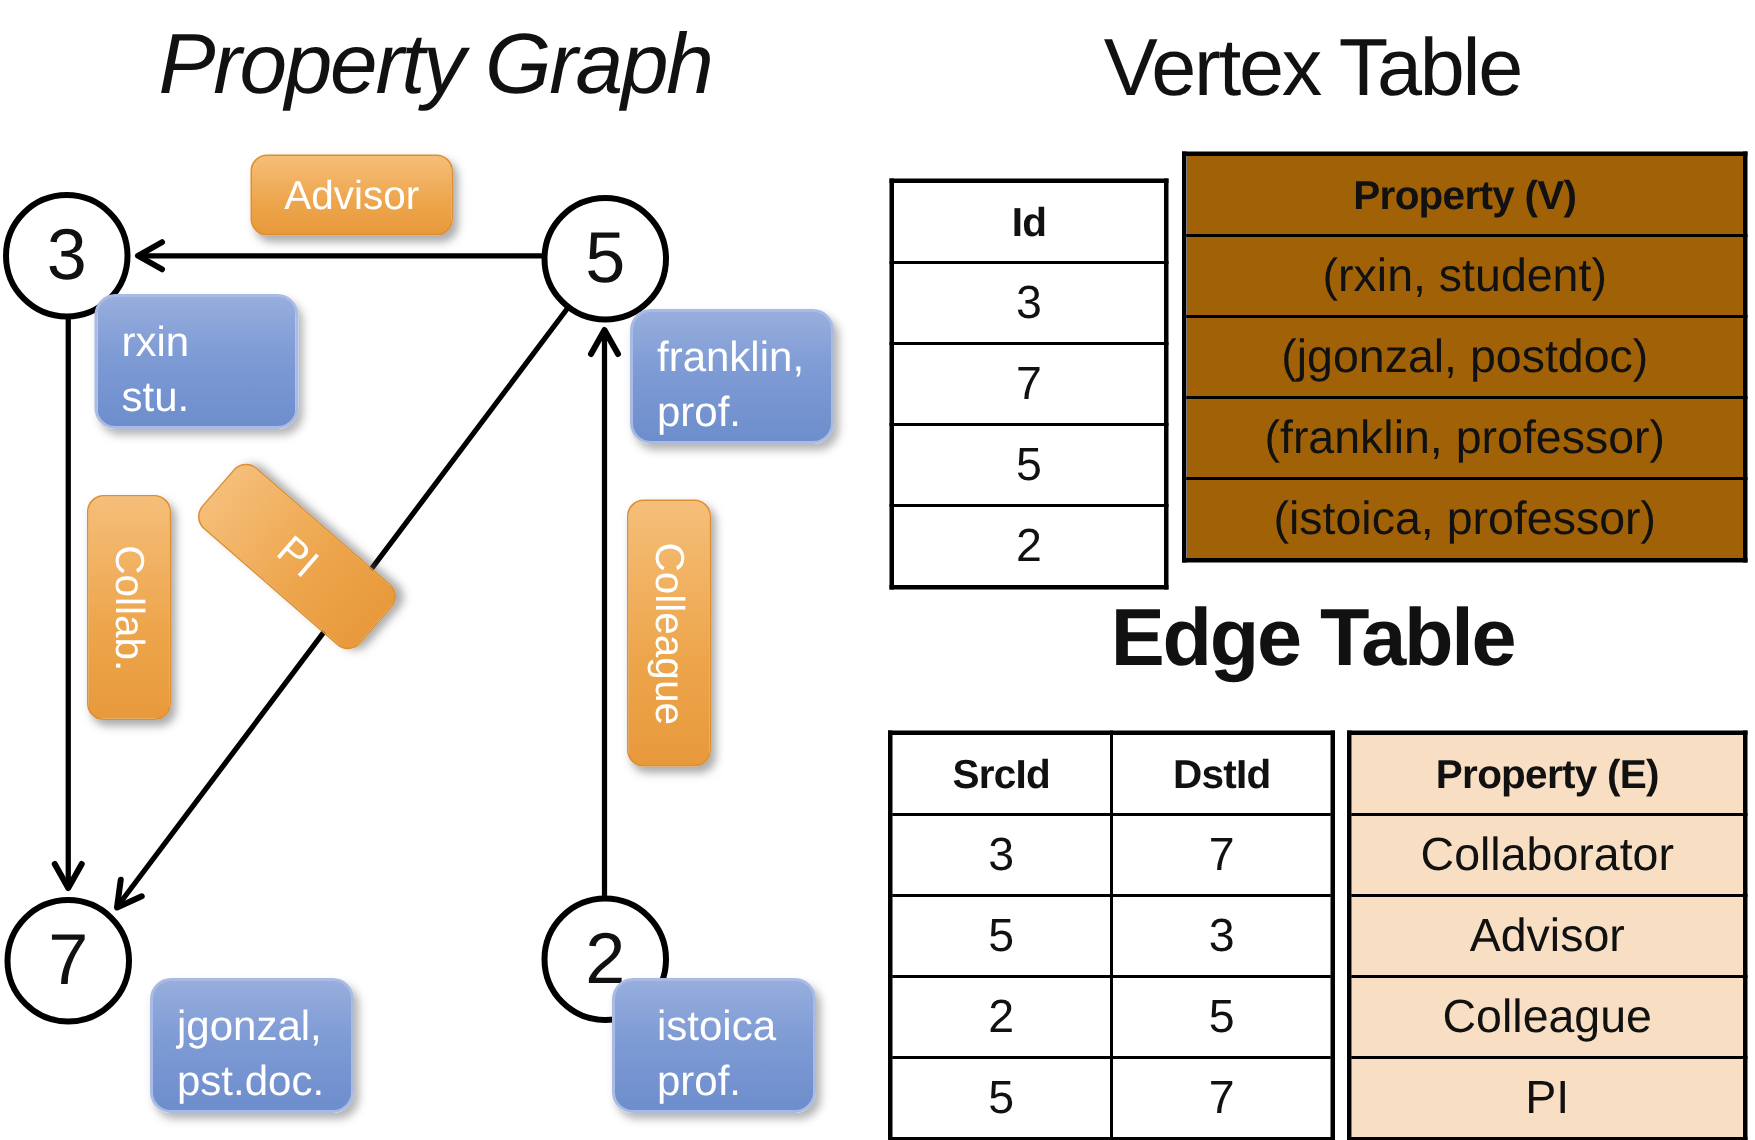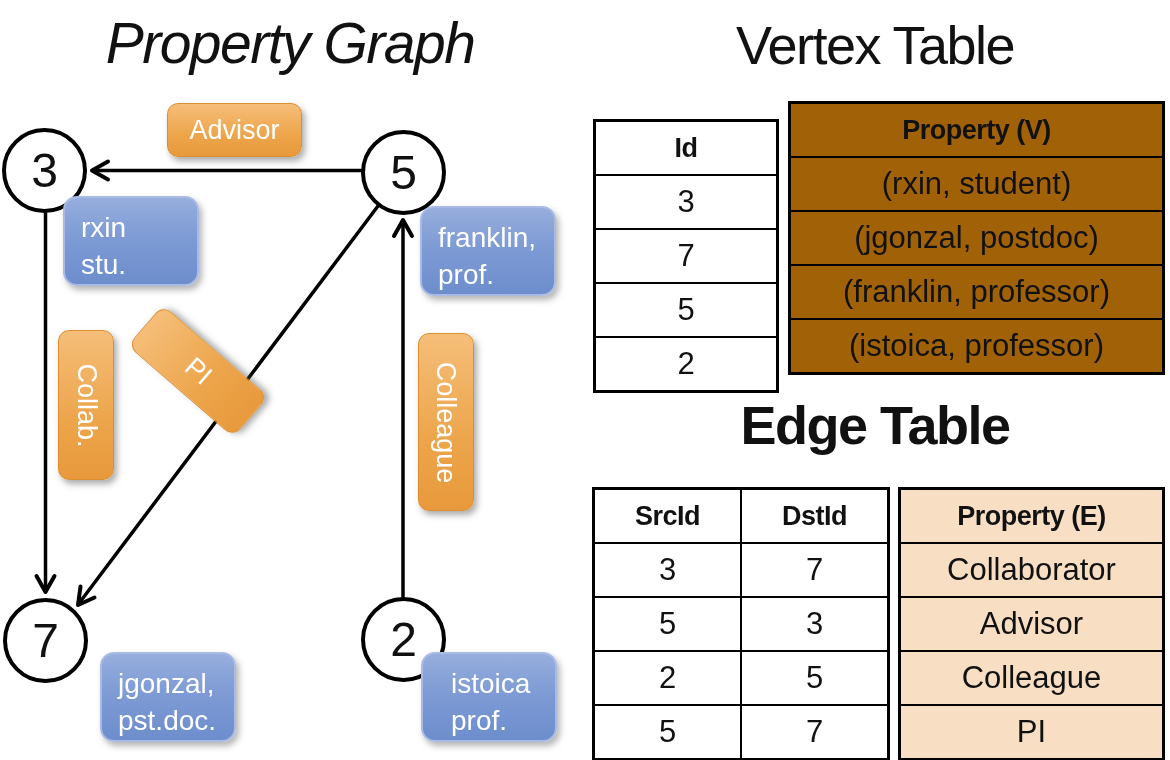--- a/index.html
+++ b/index.html
@@ -39,21 +39,21 @@
 
   
   .pbox{position:absolute;z-index:4;width:136px;height:90px;box-sizing:border-box;border-radius:14px;
         background:linear-gradient(180deg,#97AEDD 0%,#7E9BD5 45%,#6D8DCC 100%);
         border:2px solid #A9BBE4;color:#fff;font-size:28px;line-height:1.32;
         padding:12px 0 0 16px;box-shadow:3px 4px 6px rgba(90,90,90,.45);}
   .pbox span{display:block;}
   #pbox-3{left:63px;top:196px;}
   #pbox-5{left:420px;top:190px;margin-top:16px;}
   #pbox-7{left:62px;top:652px;margin-left:38px;}
-  #pbox-2{left:421px;top:652px;padding-left:28px;}
+  #pbox-2{left:408px;top:652px;padding-left:28px;}
 
   
   .dtable{position:absolute;border-collapse:collapse;table-layout:fixed;border:3px solid #000;}
   .dtable td{border:2px solid #000;height:52px;text-align:center;vertical-align:middle;
              font-size:31px;font-weight:300;color:#111;padding:0;overflow:hidden;white-space:nowrap;}
   .dtable tr.hdr td{font-weight:bold;font-size:27px;letter-spacing:-0.5px;}
   #vt-id{left:593px;top:101px;width:186px;margin-top:18px;}
   #vt-prop{left:788px;top:101px;width:377px;}
   #et-ids{left:592px;top:487px;width:298px;}
   #et-prop{left:898px;top:487px;width:267px;}

